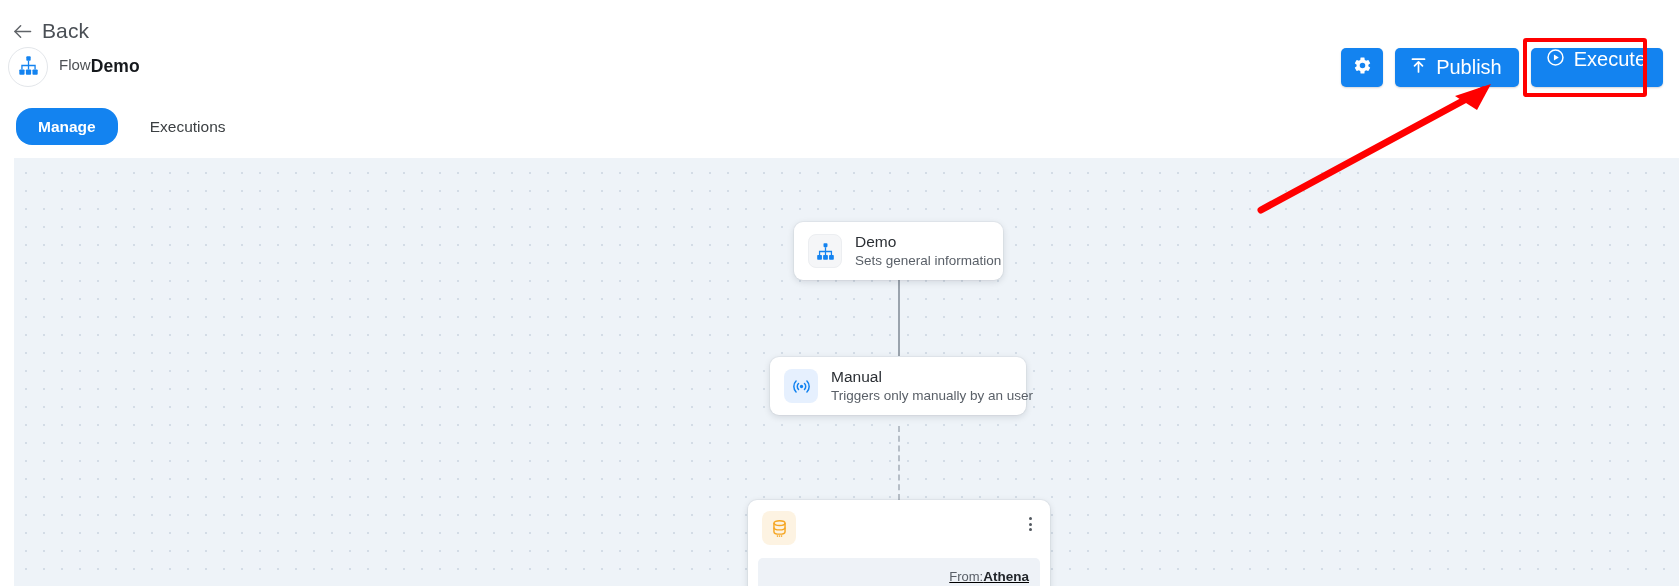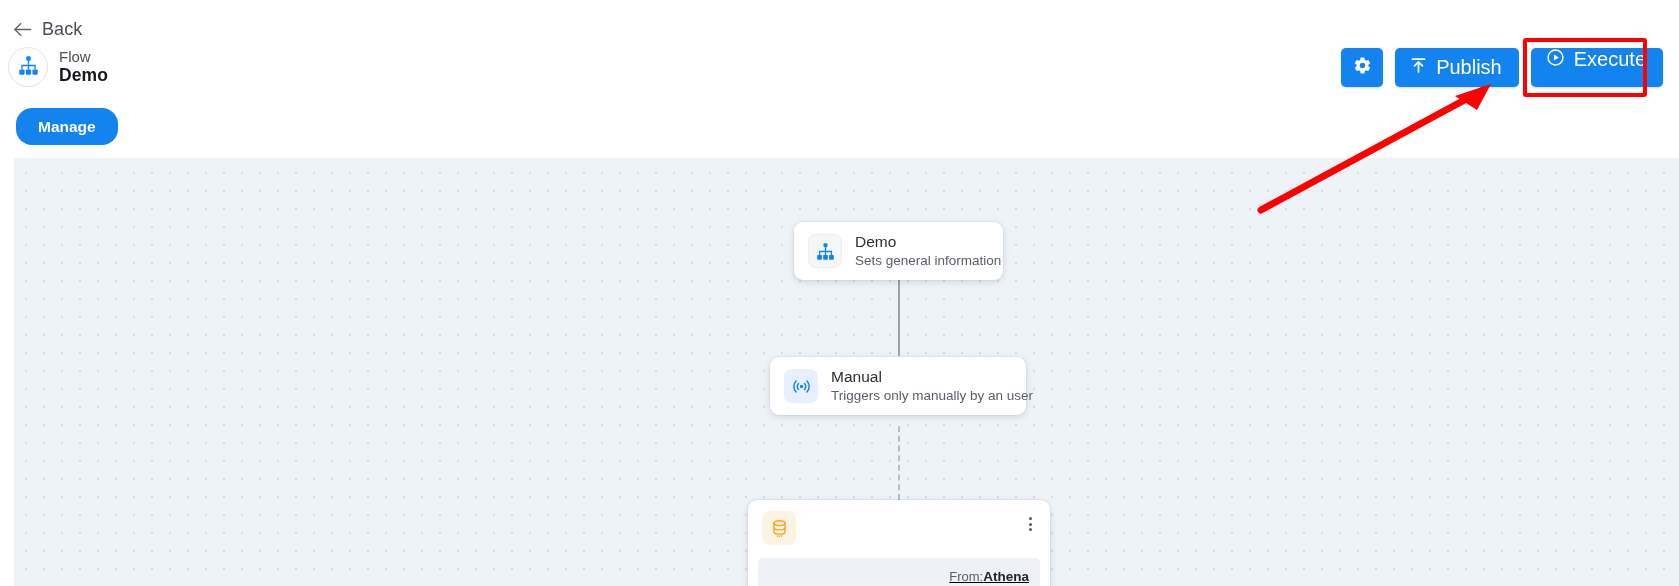--- a/index.html
+++ b/index.html
@@ -9,29 +9,29 @@
     background: #ffffff;
     overflow: hidden;
   }
   #app { position: relative; width: 1679px; height: 586px; }
 
   
   .header { position: absolute; left: 0; top: 0; width: 1679px; height: 158px; background:#fff; }
 
   .back-row { position: absolute; left: 14px; top: 19px; display:flex; align-items:center; gap:10px; cursor:pointer; }
   .back-arrow { width: 18px; height: 18px; color:#5f6368; display:flex; align-items:center; justify-content:center; }
-  .back-label { font-size: 18px; color:#4a4f55; letter-spacing:.1px; }
+  .back-label { font-size: 21px; color:#4a4f55; letter-spacing:.1px; }
 
   .title-row { position:absolute; left:8px; top:47px; display:flex; align-items:center; gap:11px; }
   .flow-avatar {
     width:40px; height:40px; border-radius:50%;
     border:1px solid #e3e6ea; background:#fff;
     display:flex; align-items:center; justify-content:center;
   }
-  .title-text { display:flex; flex-direction:column; line-height:1.12; }
+  .title-text { display:flex; flex-direction:row; line-height:1.12; }
   .flow-kicker { font-size:15px; color:#4e5155; }
   .flow-name { font-size:17.5px; color:#16191d; font-weight:bold; letter-spacing:.1px; }
 
   
   .actions { position:absolute; right:16px; top:48px; display:flex; align-items:center; gap:12px; }
   .btn {
     height:39px; border:none; border-radius:5px; background:#1383f0; color:#fff;
     font-family:"Liberation Sans", sans-serif; font-size:20px;
     display:flex; align-items:center; justify-content:center; gap:9px;
     cursor:pointer; box-shadow:0 1px 2px rgba(16,24,40,.18);
@@ -191,20 +191,21 @@
           </span>
           <span>Execute</span>
         </button>
         <span class="exec-highlight"></span>
       </span>
 
     </div>
 
     <div class="tabs">
       <button class="tab active">Manage</button>
+      <button class="tab">Executions</button>
     </div>
   </div>
 
   <div class="canvas">
 
     <div class="conn-solid"></div>
     <div class="conn-dashed"></div>
     <div class="plus-btn">+</div>
 
     <div class="node" id="node-demo">

